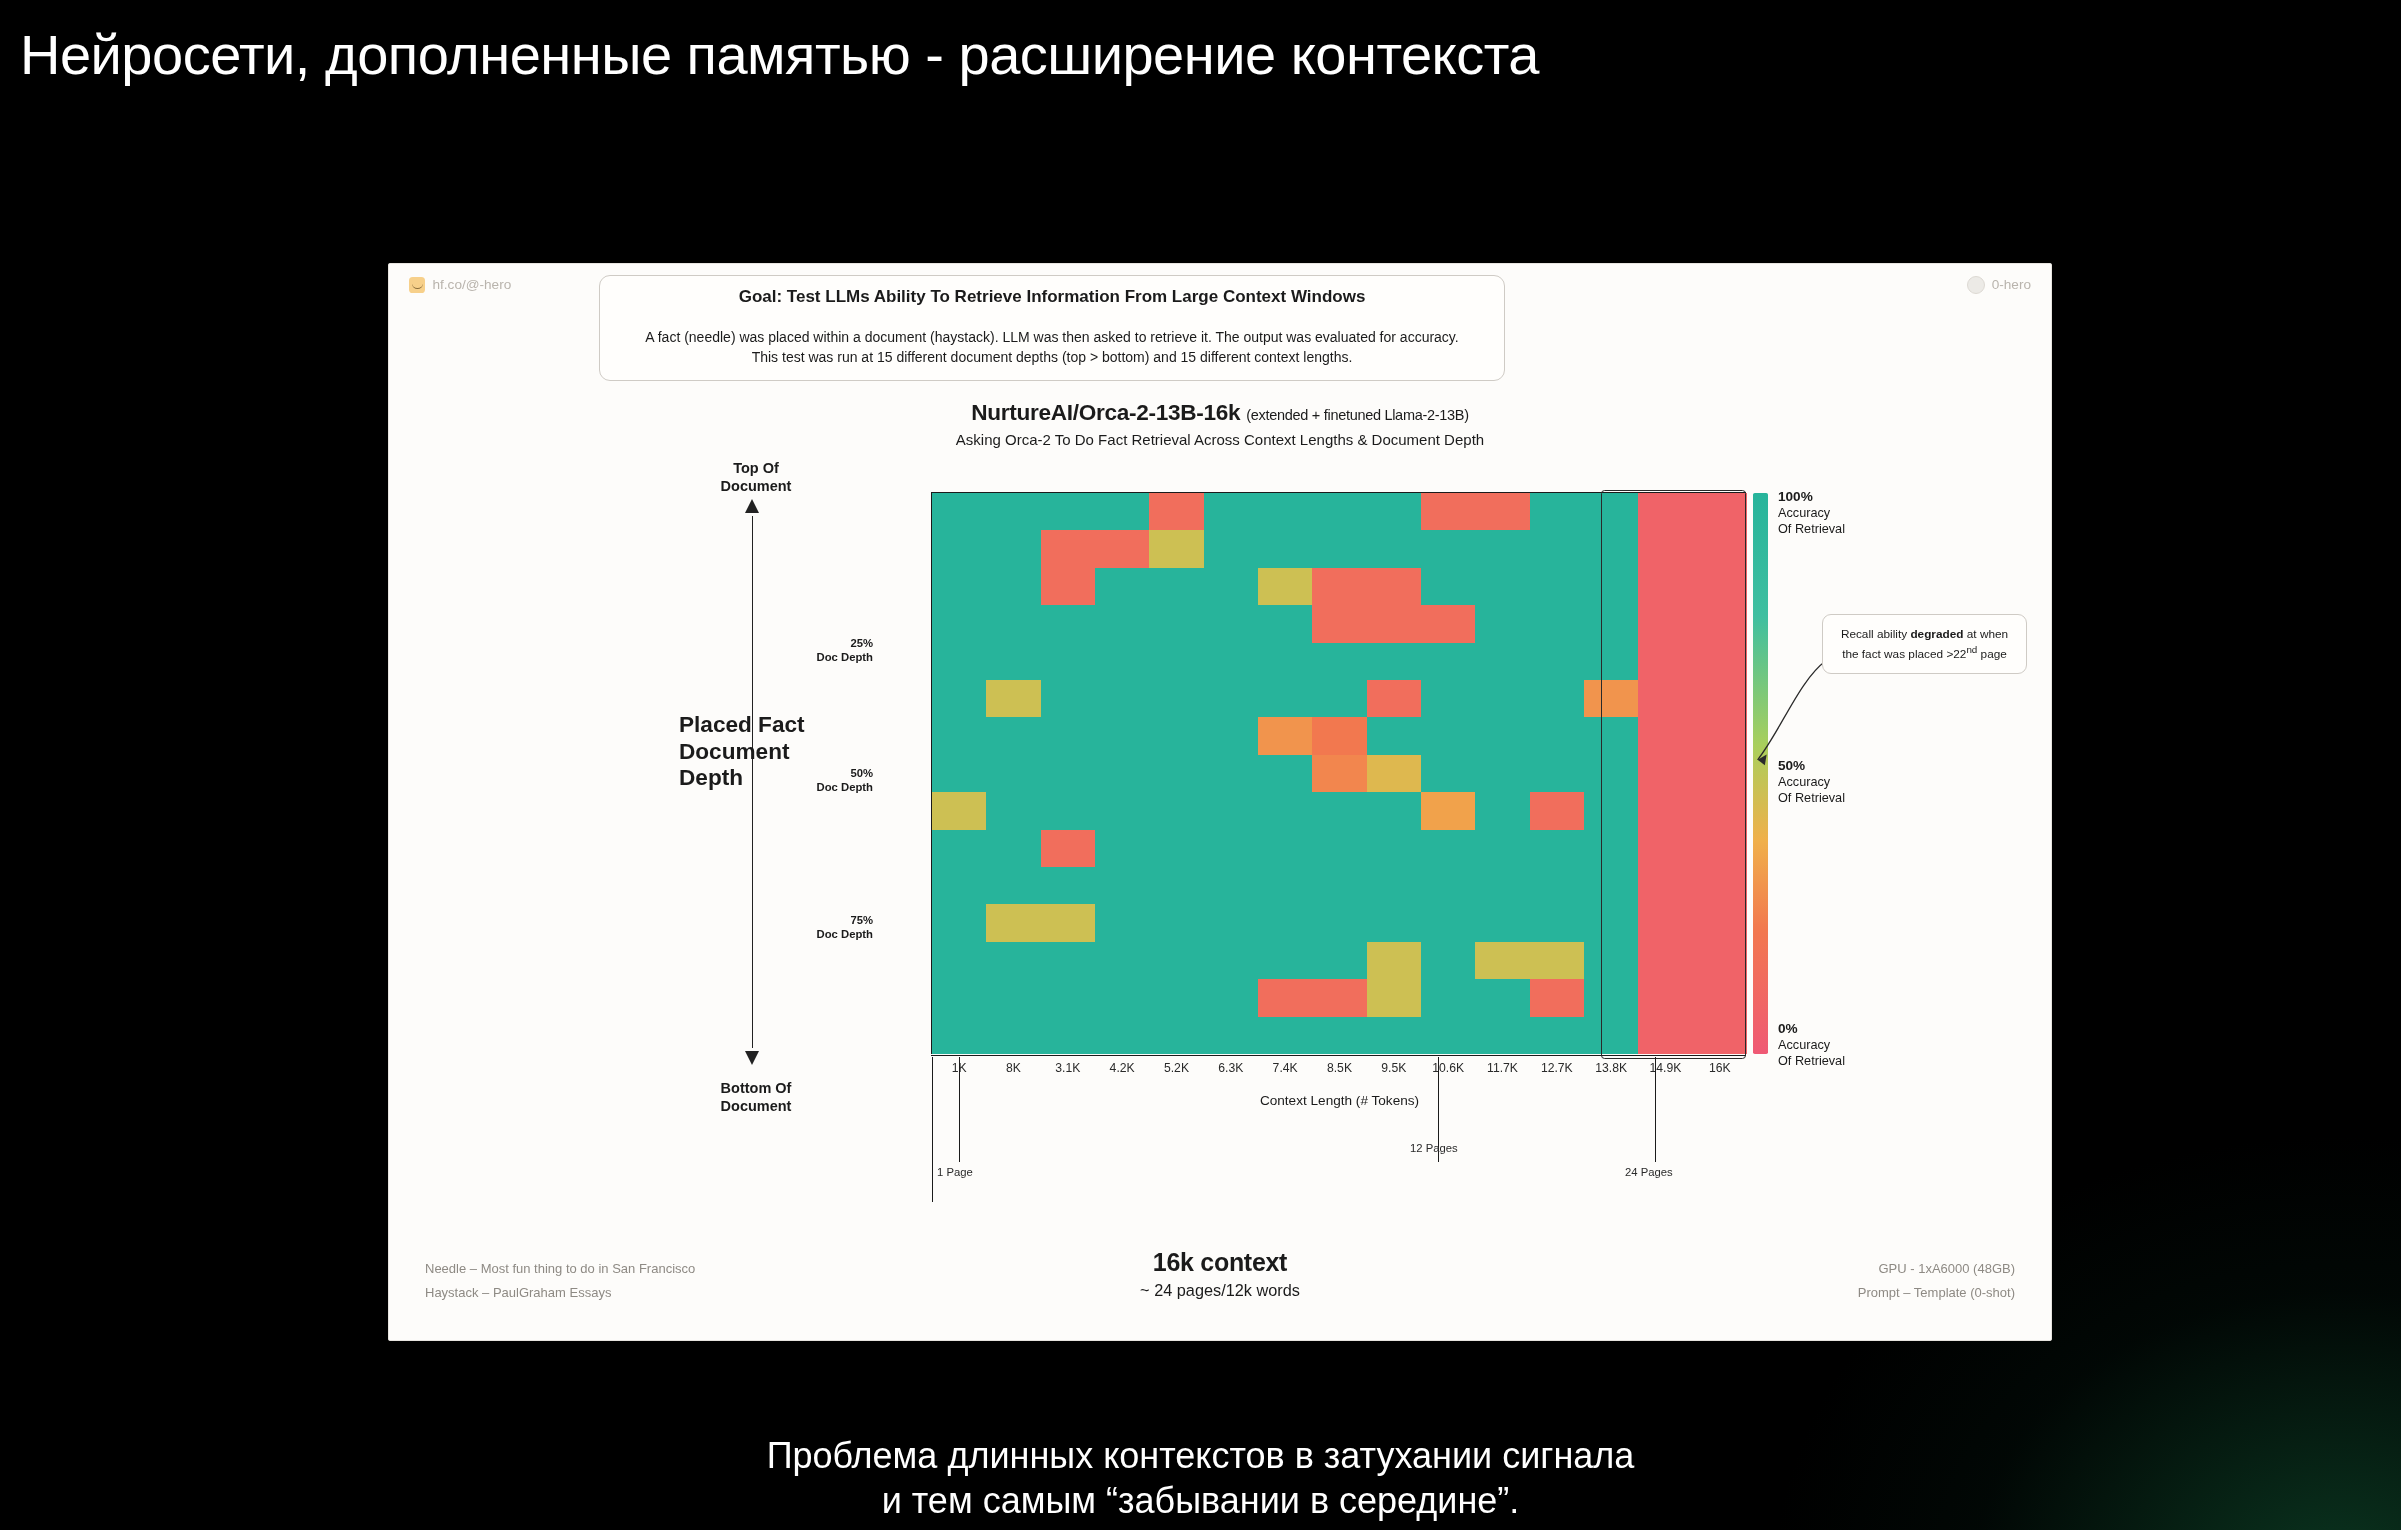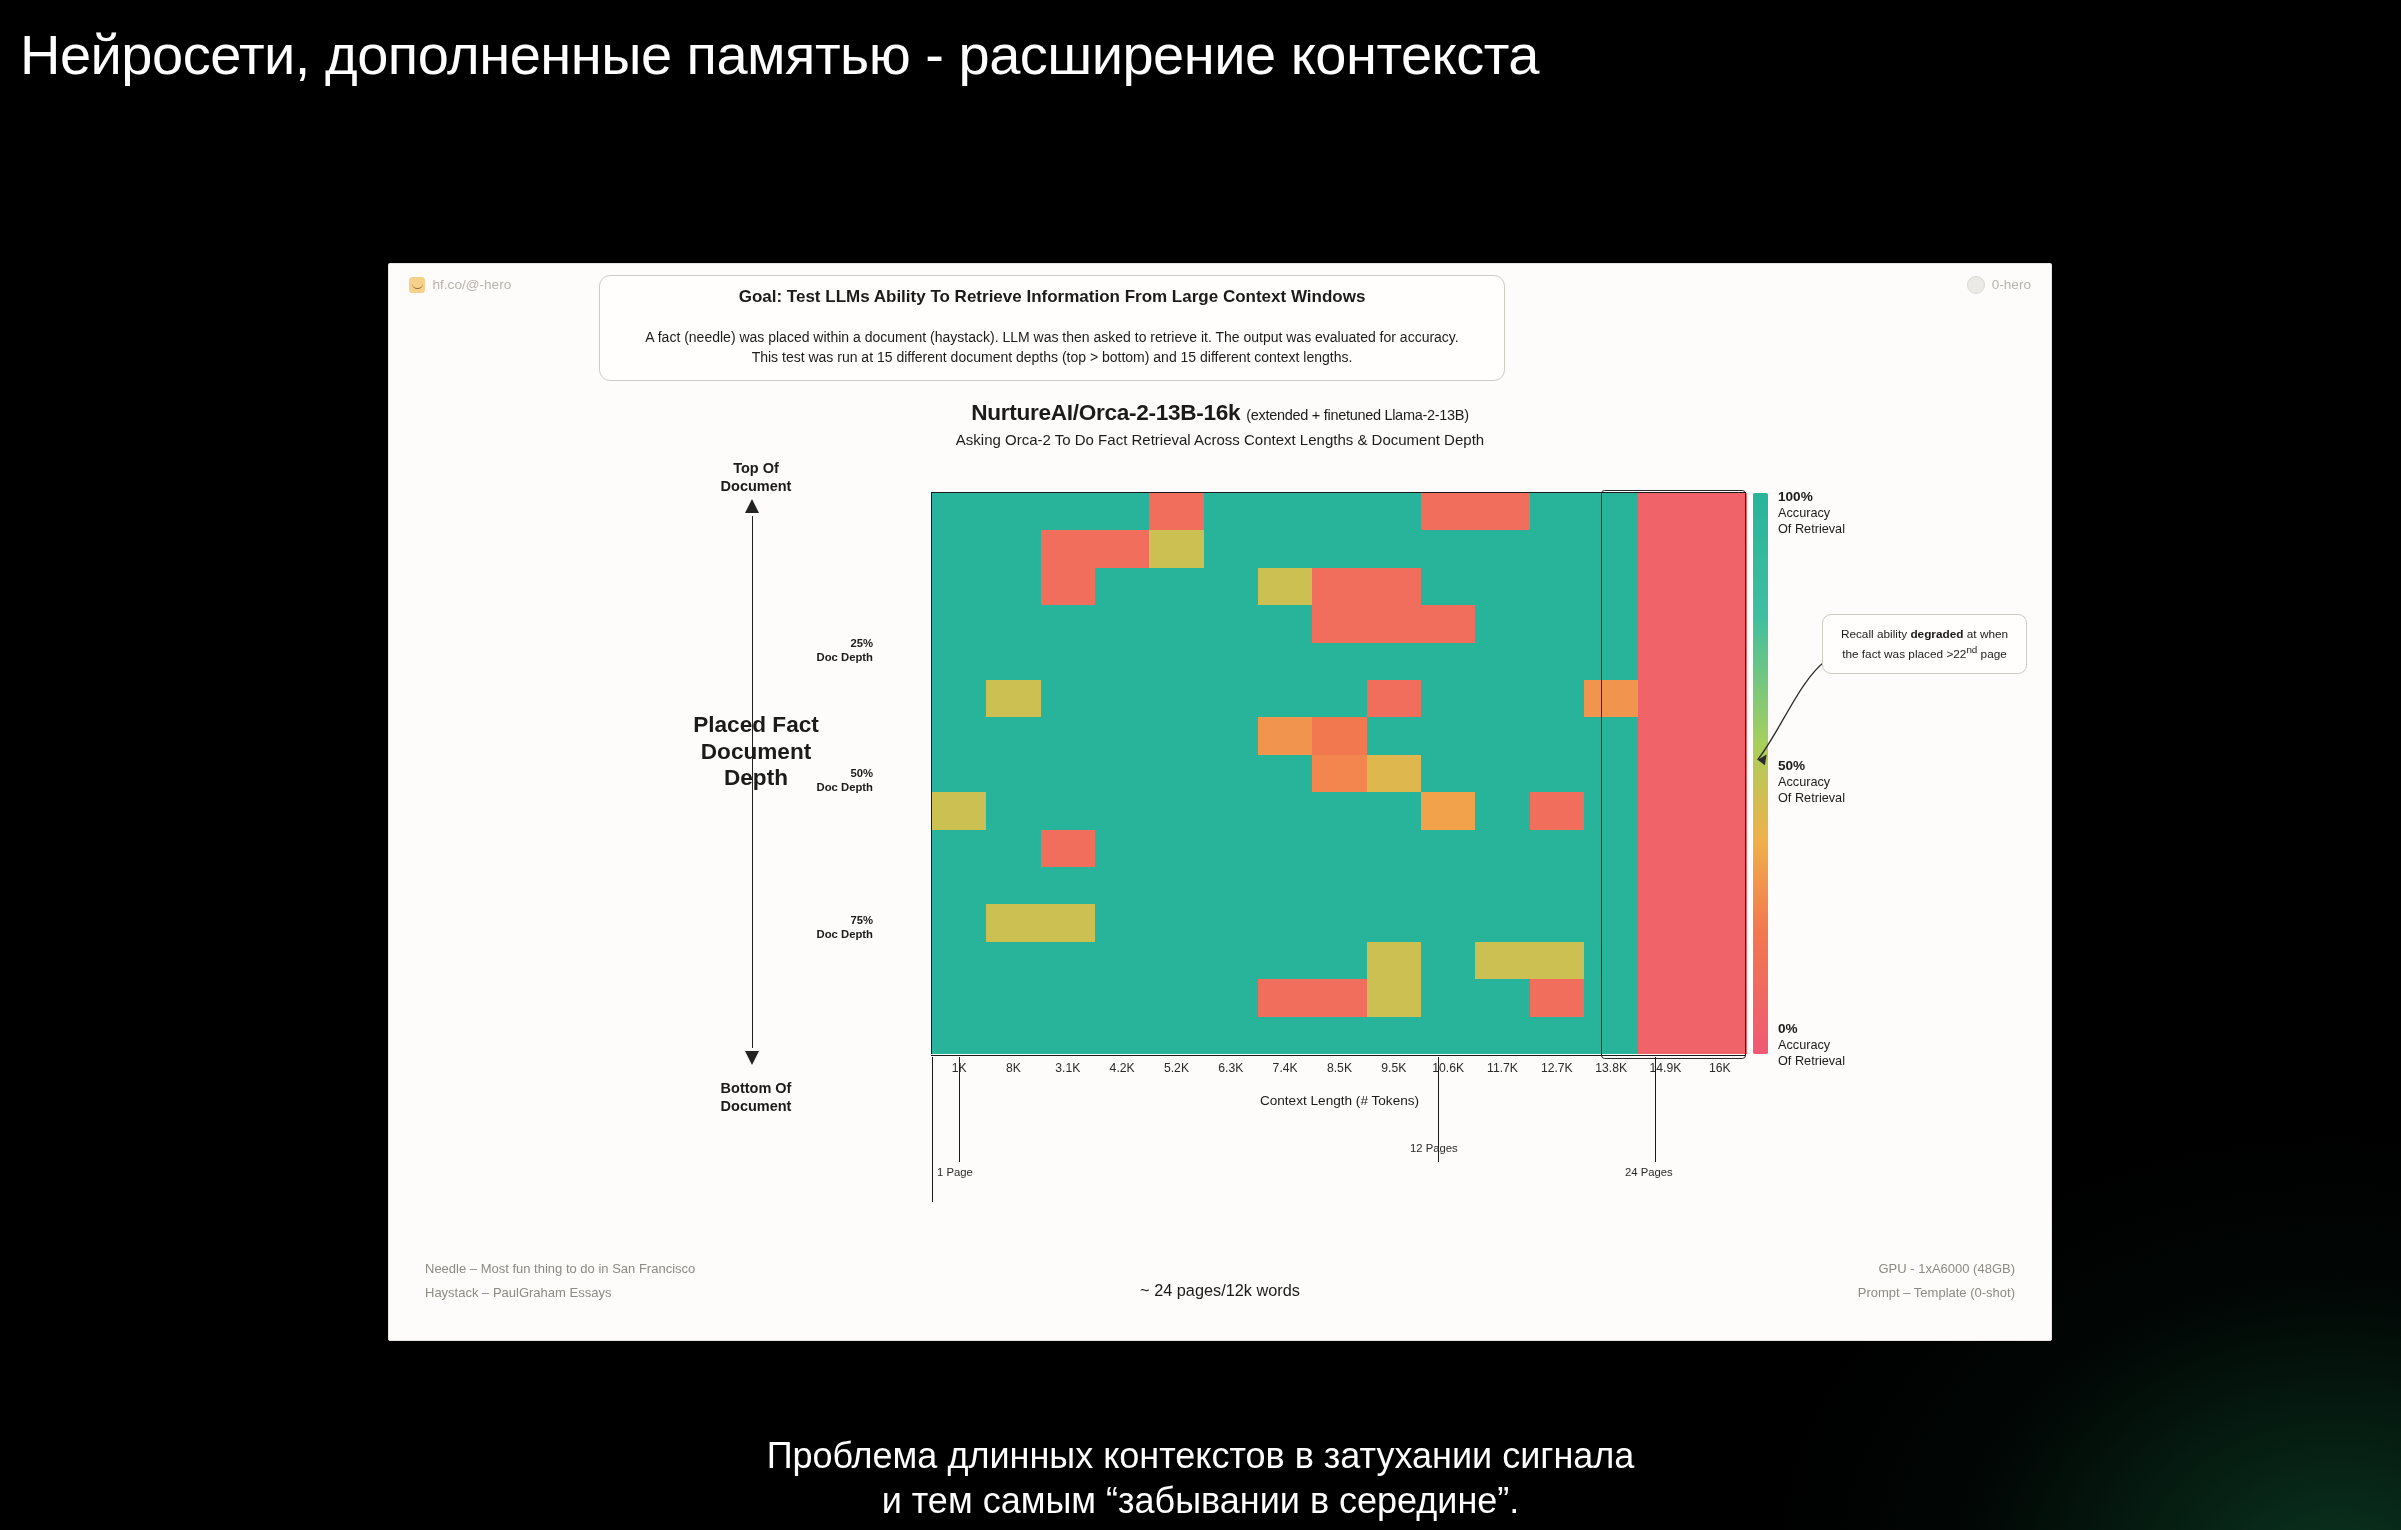--- a/index.html
+++ b/index.html
@@ -105,21 +105,21 @@
     position: absolute; left: 0.9px; top: 23.5px; width: 1.4px; height: 532px; background: #222;
   }
   .arrow-up, .arrow-down {
     position: absolute; left: -6.3px; width: 0; height: 0;
     border-left: 7.2px solid transparent; border-right: 7.2px solid transparent;
   }
   .arrow-up { top: 7.2px; border-bottom: 14.5px solid #222; }
   .arrow-down { bottom: 7.2px; border-top: 14.5px solid #222; }
   .placed-fact {
     position: absolute; left: 290px; top: 448px; width: 154px;
-    text-align: center; font-size: 22.6px; font-weight: 700; line-height: 1.18;
+    font-size: 22.6px; font-weight: 700; line-height: 1.18;
   }
   .depth-tick {
     position: absolute; left: 412px; width: 72px; text-align: right;
     font-size: 11.3px; font-weight: 700; line-height: 1.2;
   }
   
   .heat-wrap {
     position: absolute; left: 543px; top: 229px; width: 815px; height: 561px;
   }
   .heat-grid {
@@ -550,20 +550,21 @@
 
   <div class="foot-left">
     <div>Needle – Most fun thing to do in San Francisco</div>
     <div>Haystack – PaulGraham Essays</div>
   </div>
   <div class="foot-right">
     <div>GPU - 1xA6000 (48GB)</div>
     <div>Prompt – Template (0-shot)</div>
   </div>
   <div class="foot-center">
+    <div class="big">16k context</div>
     <div class="small">~ 24 pages/12k words</div>
   </div>
 </div>
 
 <div class="caption">
   <div>Проблема длинных контекстов в затухании сигнала</div>
   <div>и тем самым “забывании в середине”.</div>
 </div>
 
 

